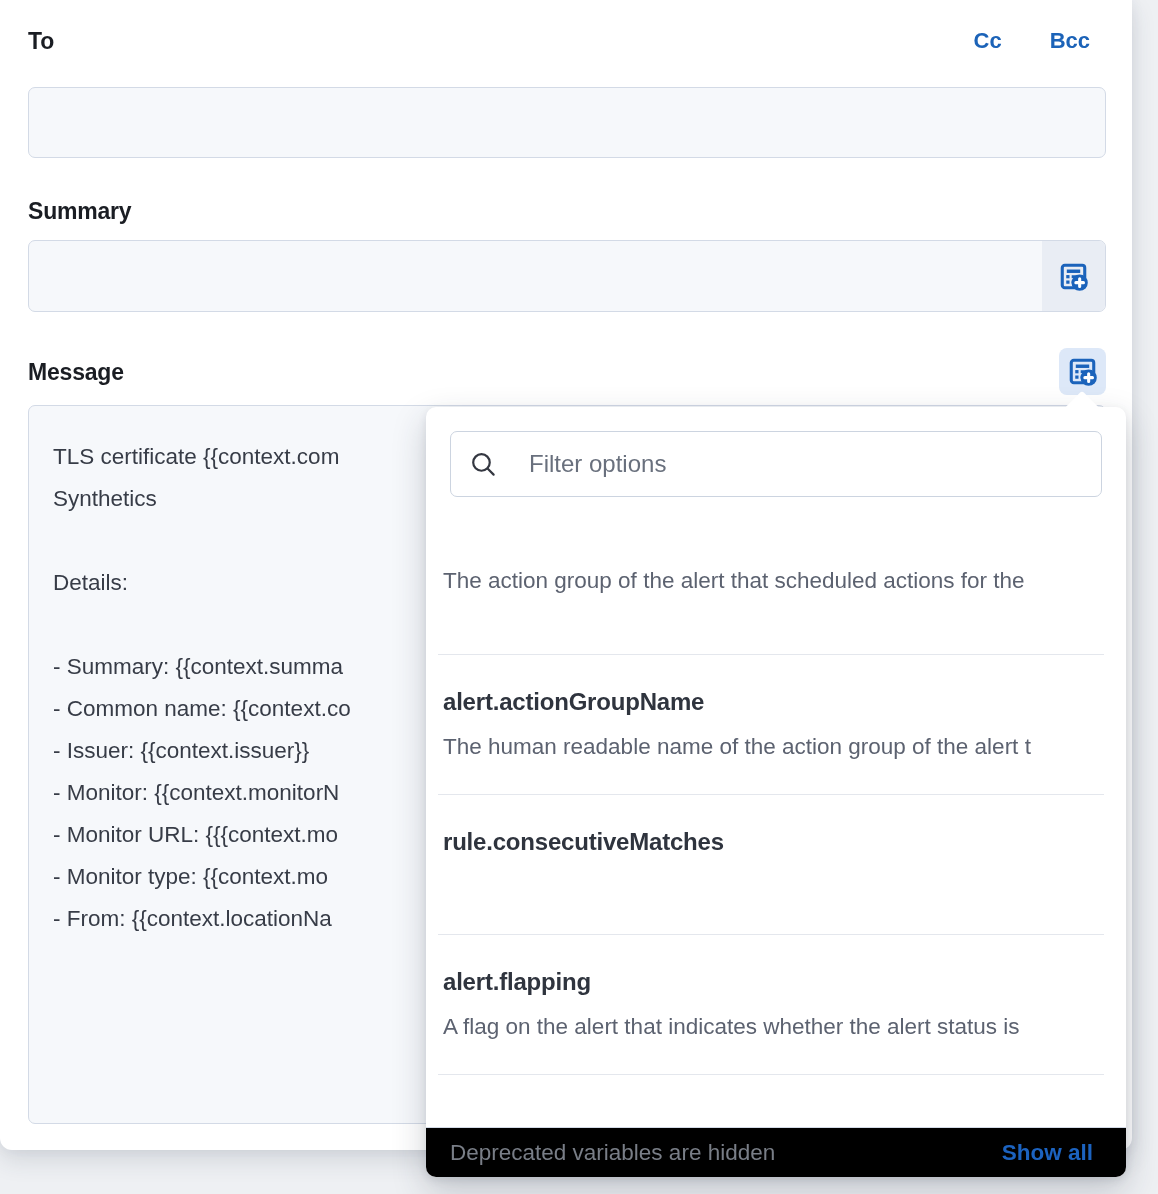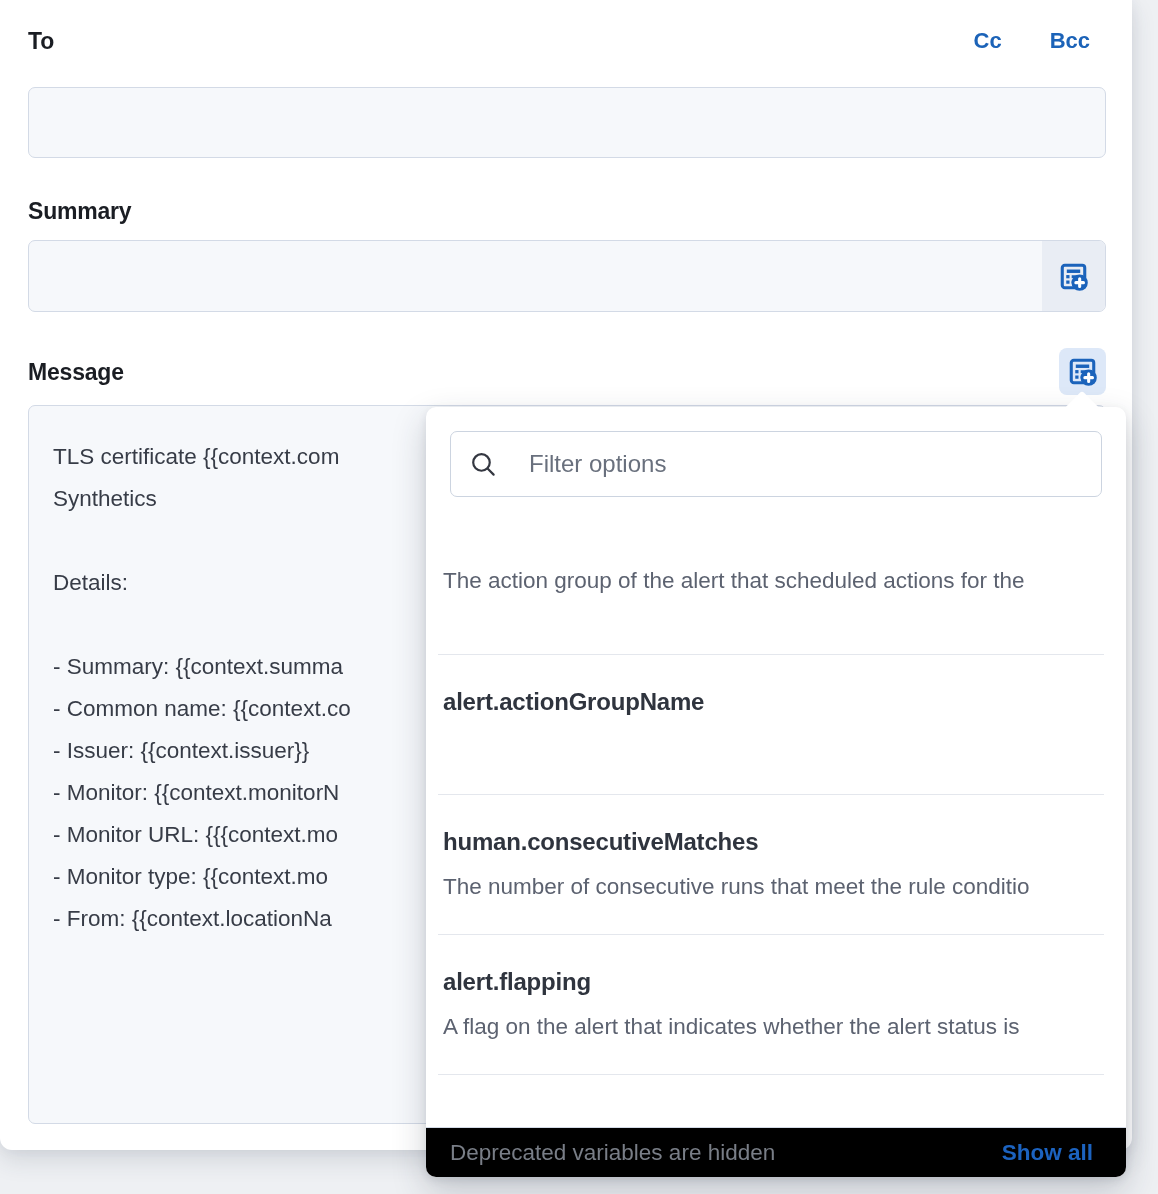--- a/index.html
+++ b/index.html
@@ -229,25 +229,25 @@
     </div>
   </div>
 
   <div class="options" id="options-list">
     <div class="option">
       <div class="opt-desc">The action group of the alert that scheduled actions for the</div>
     </div>
 
     <div class="option">
       <div class="opt-title">alert.actionGroupName</div>
-    </div>
-
-    <div class="option">
-      <div class="opt-title">human.consecutiveMatches</div>
-      <div class="opt-desc">The number of consecutive runs that meet the rule conditio</div>
+      <div class="opt-desc">The human readable name of the action group of the alert t</div>
+    </div>
+
+    <div class="option">
+      <div class="opt-title">rule.consecutiveMatches</div>
     </div>
 
     <div class="option">
       <div class="opt-title">alert.flapping</div>
       <div class="opt-desc">A flag on the alert that indicates whether the alert status is</div>
     </div>
 
     <div class="option">
       <div class="opt-title">alert.id</div>
       <div class="opt-desc"></div>

